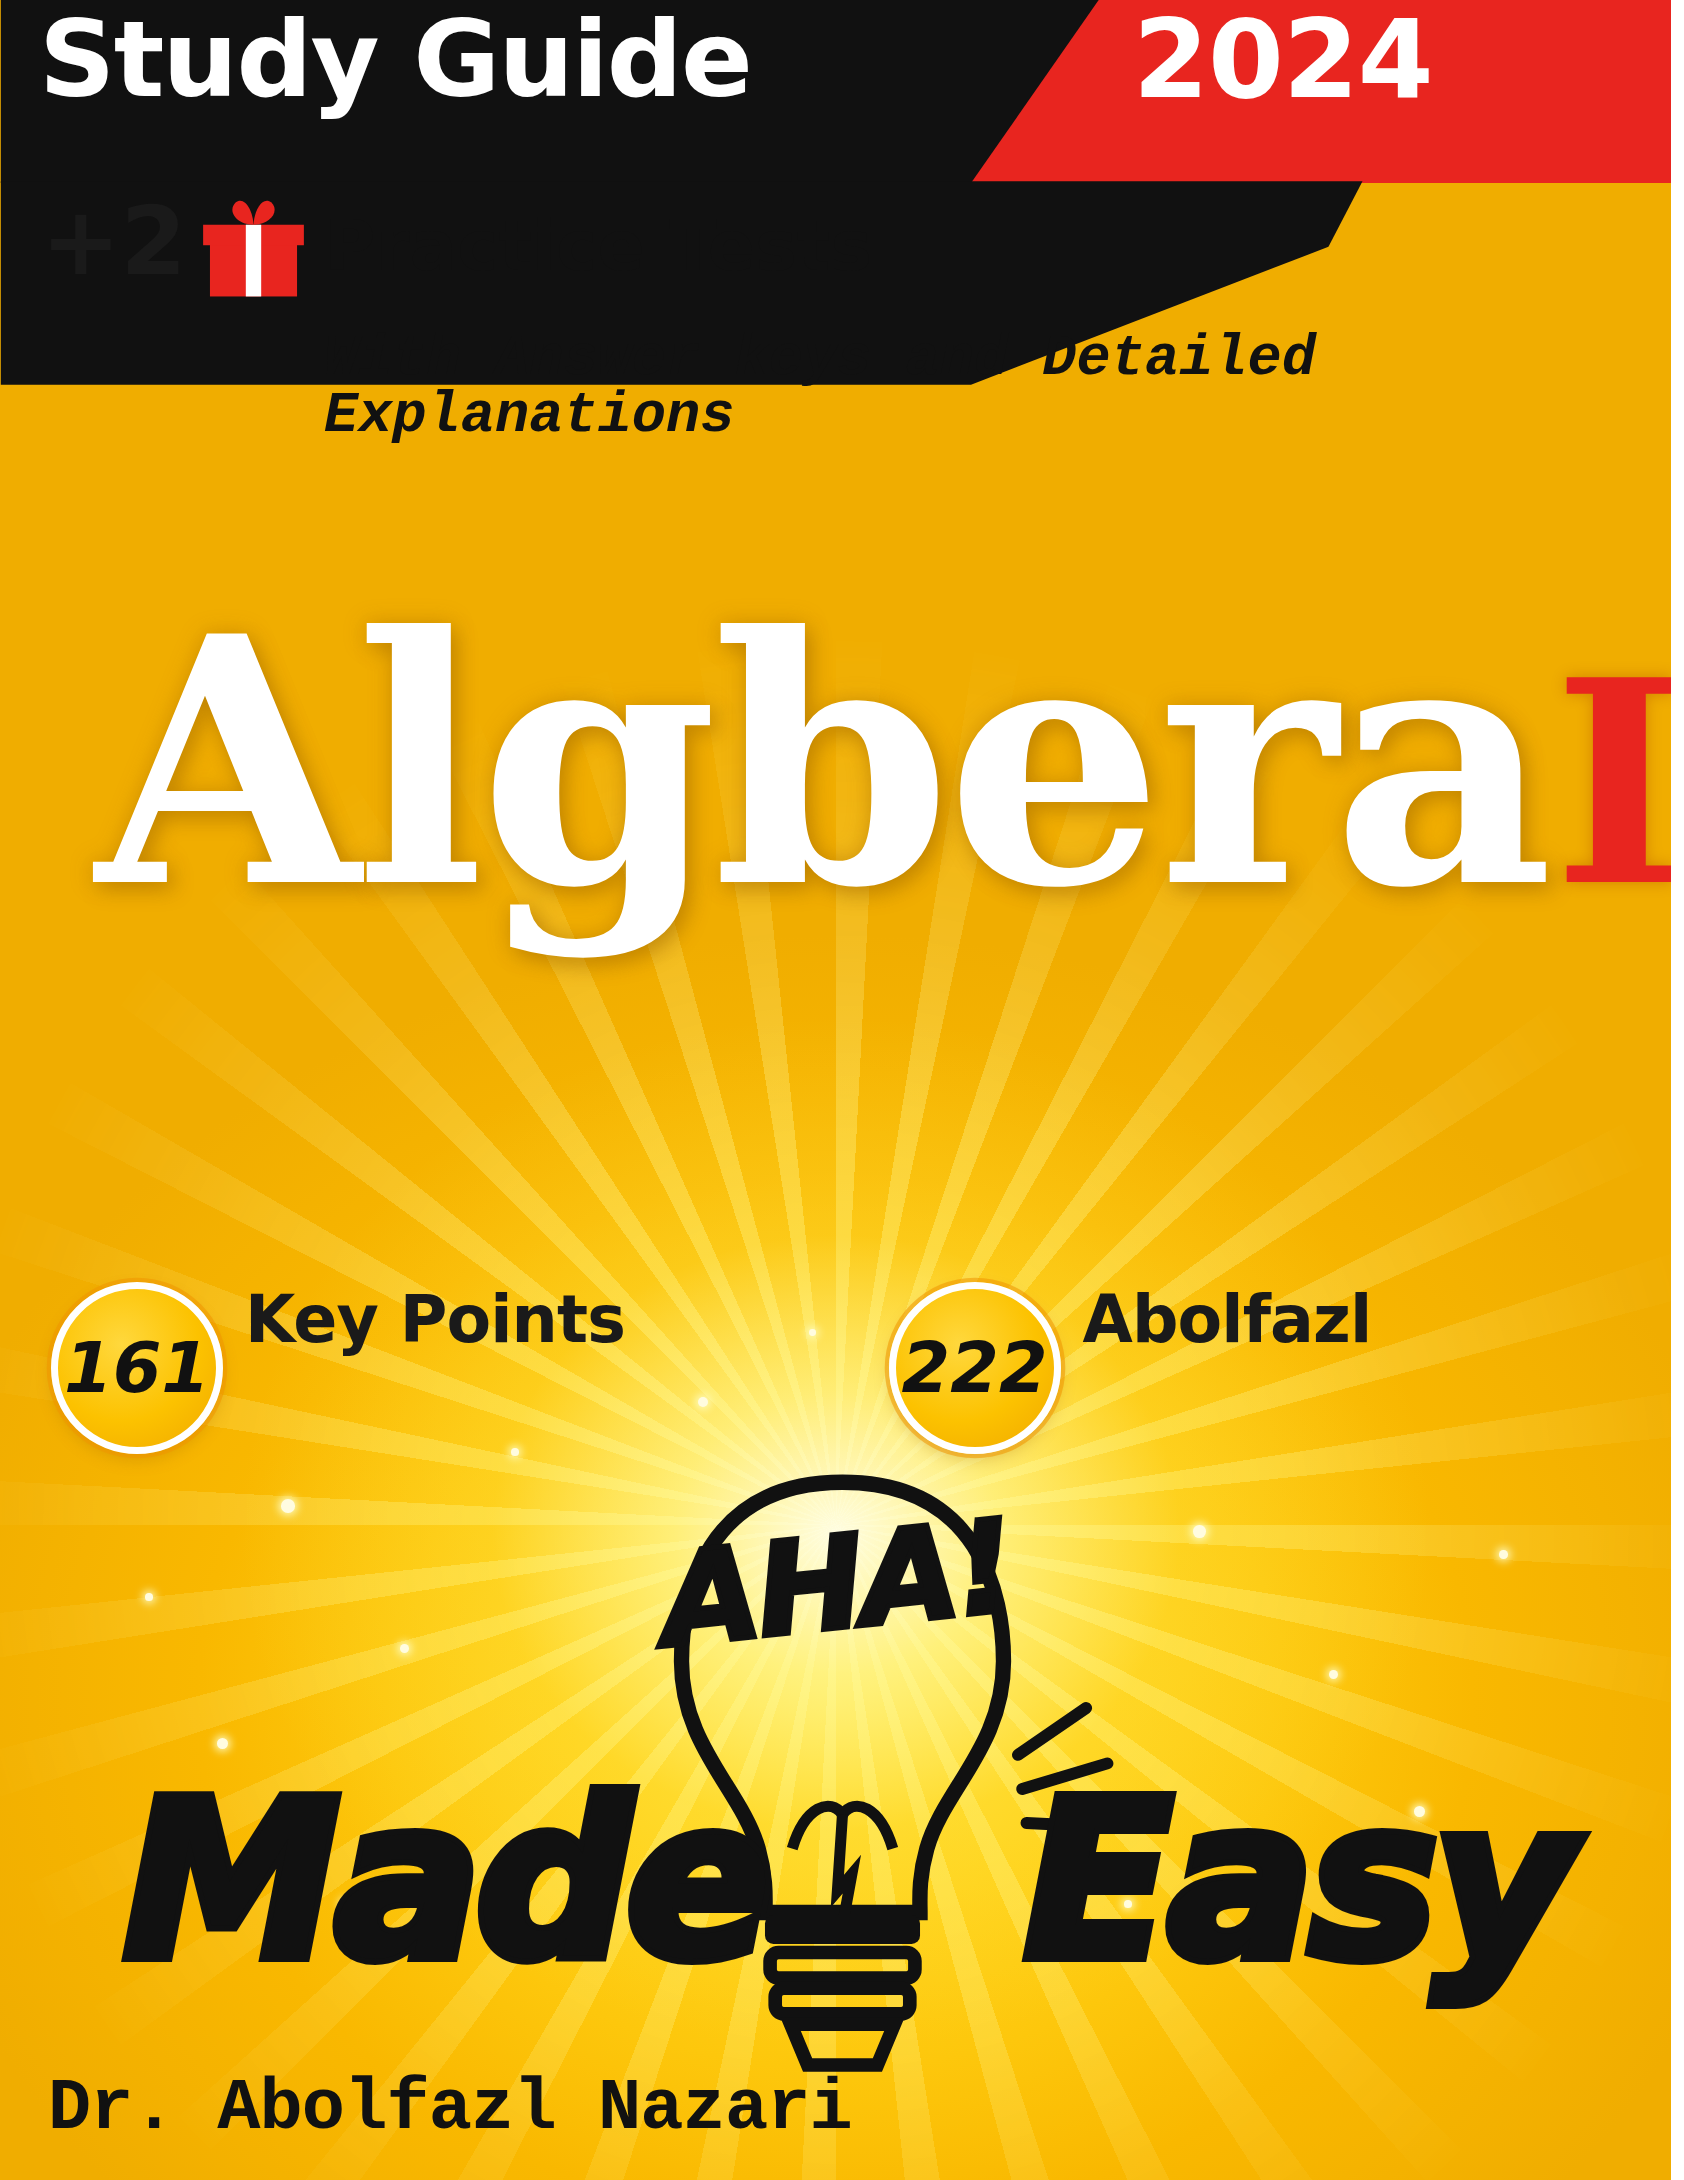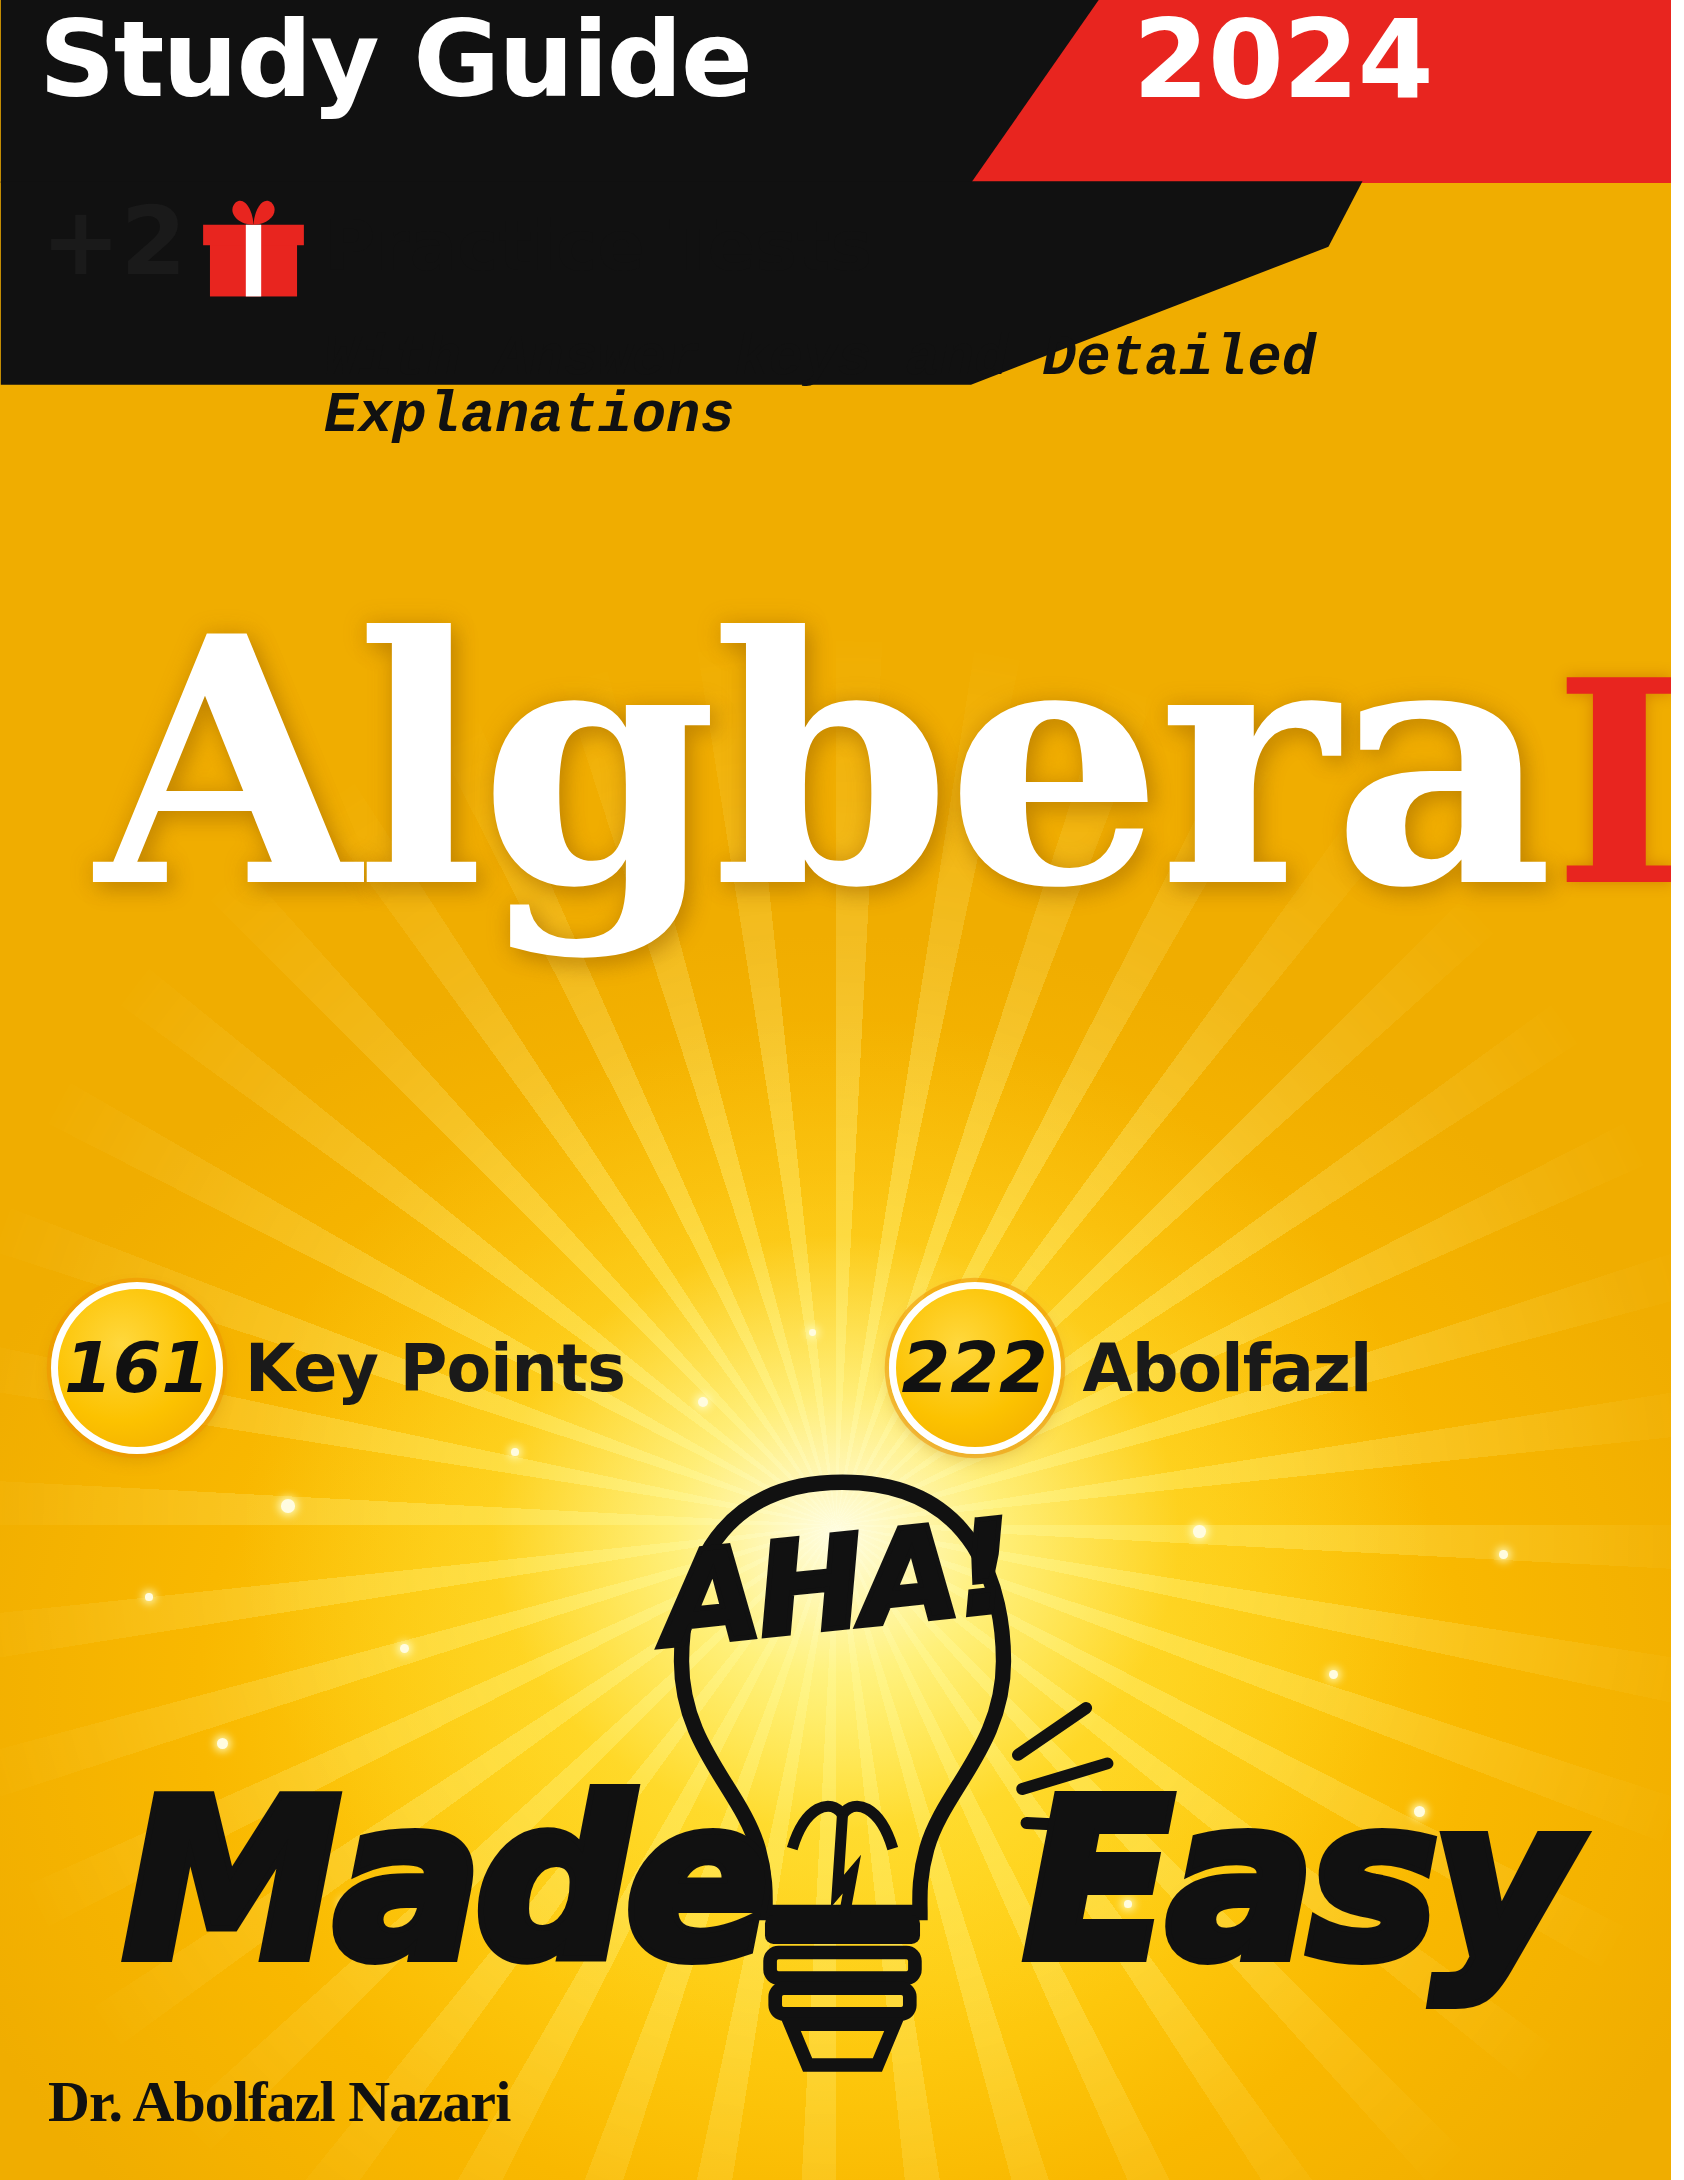--- a/index.html
+++ b/index.html
@@ -165,21 +165,21 @@
     position: absolute;
     left: 51px;
     top: 1282px;
     width: 1584px;
     display: flex;
     align-items: center;
     justify-content: space-between;
   }
   .stat {
     display: flex;
-    align-items: center;
+    align-items: flex-start;
   }
   .stat-circle {
     width: 158px;
     height: 158px;
     border-radius: 50%;
     background: radial-gradient(circle at 40% 35%, #ffd83d 0%, #fcc200 55%, #f0a800 100%);
     border: 7.7px solid #ffffff;
     box-shadow: 0 0 0 4.3px rgba(240,150,0,0.55), 0 6.8px 15.3px rgba(160,100,0,0.25);
     display: flex;
     align-items: center;
@@ -238,23 +238,23 @@
     -webkit-text-stroke: 12px #111111;
     paint-order: stroke fill;
     z-index: 5;
   }
   .made-easy .word-made { margin-right: 256px; }
 
   .author {
     position: absolute;
     left: 48px;
     top: 2068px;
-    font-family: Liberation Serif, serif;
-    font-weight: bold;
-    font-size: 58px;
+    font-family: Liberation Mono, monospace;
+    font-weight: bold;
+    font-size: 72px;
     color: #111111;
     letter-spacing: -0.9px;
   }
 </style>
 </head>
 <body>
 
 <div class="cover">
 
   <div class="burst"></div>

